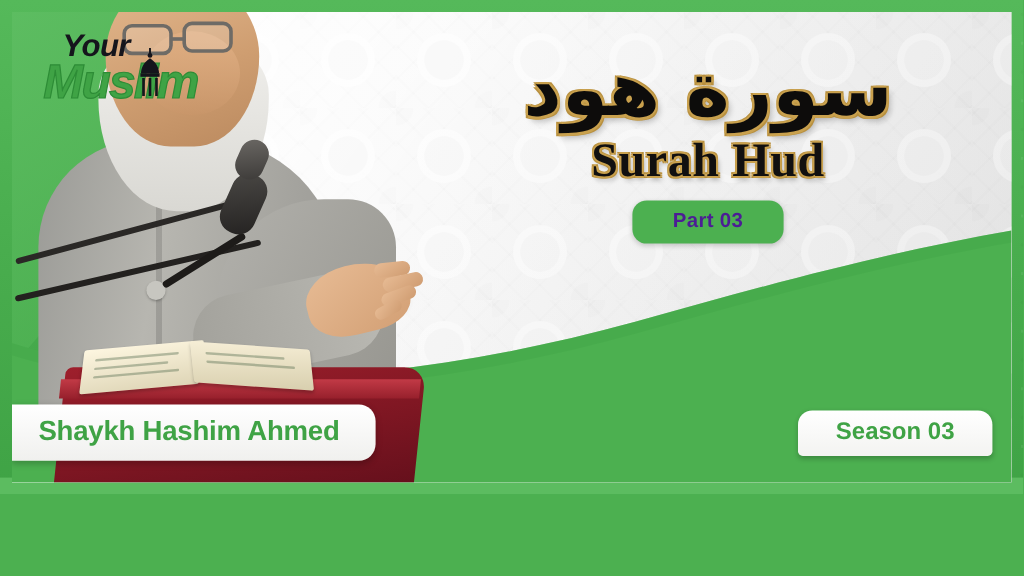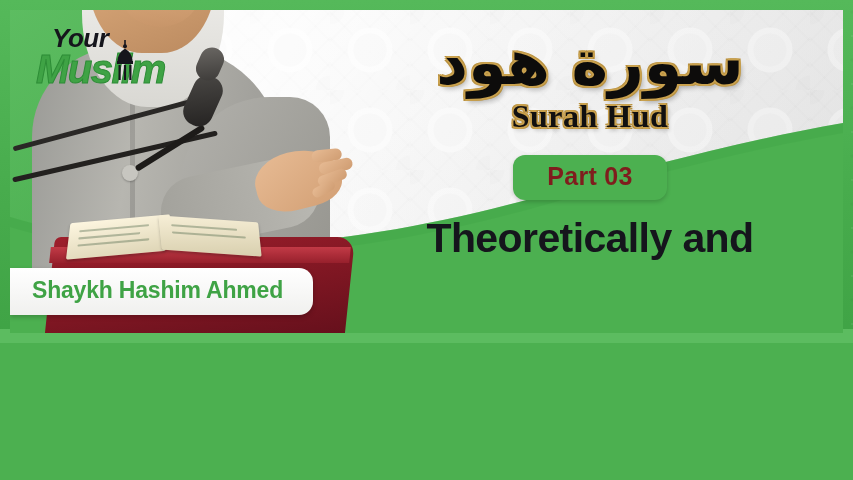--- a/index.html
+++ b/index.html
@@ -6,21 +6,21 @@
   html,body {
     width:853px; height:480px;
     overflow:hidden;
     font-family:"Liberation Sans", sans-serif;
     background:#4CB050;
   }
 
   
   #thumbnail {
     position:relative;
-    width:853px; height:343px;
+    width:853px; height:412px;
     background:#4CB050;
     overflow:hidden;
     padding-left:36px;
   }
   #frame-border {
     position:absolute; inset:0;
     background:
       linear-gradient(180deg,#55B95A 0%,#48AC4D 55%,#3FA345 100%);
     z-index:0;
   }
@@ -257,40 +257,41 @@
   #arabic-title{
     font-family:"DejaVu Sans", sans-serif;
     font-size:62px; font-weight:700; line-height:1.25;
     color:#0d0c0b;
     direction:rtl;
     letter-spacing:1px;
     text-shadow:
       2px 0 0 #c9a14e, -2px 0 0 #c9a14e, 0 2px 0 #c9a14e, 0 -2px 0 #c9a14e,
       2px 2px 0 #b8903f, -2px 2px 0 #b8903f, 2px -2px 0 #b8903f, -2px -2px 0 #b8903f,
       3px 4px 5px rgba(0,0,0,.25);
+    margin-top: 12px;
   }
   #latin-title{
     font-family:"Liberation Serif", serif;
-    font-size:32px; font-weight:700;
+    font-size:40px; font-weight:700;
     color:#111010;
     margin-top:-4px;
     letter-spacing:.5px;
     text-shadow:
       1.6px 0 0 #c9a14e, -1.6px 0 0 #c9a14e, 0 1.6px 0 #c9a14e, 0 -1.6px 0 #c9a14e,
       1.6px 1.6px 0 #b8903f, -1.6px 1.6px 0 #b8903f, 1.6px -1.6px 0 #b8903f, -1.6px -1.6px 0 #b8903f,
       2px 3px 4px rgba(0,0,0,.28);
   }
   #part-badge{
     display:inline-block;
-    margin-top:20px;
+    margin-top:10px;
     padding:7px 34px 9px;
     background:#4CB050;
-    color:#7f1d1d;
+    color:#4c1d95;
     border-radius:12px;
-    font-size:25px; font-weight:700;
+    font-size:17px; font-weight:700;
     letter-spacing:.3px;
     box-shadow:0 2px 4px rgba(0,0,0,.18);
   }
   #main-title{
     margin-top:16px;
     font-size:41px; font-weight:700; line-height:1.08;
     color:#15151c;
     letter-spacing:-.6px;
   }
   #main-title .ln{ display:block; }
@@ -449,25 +450,25 @@
           </svg>
         </span>
       </div>
     </div>
 
     <div id="content">
       <div id="arabic-title">سورة هود</div>
       <div id="latin-title">Surah Hud</div>
       <div id="part-badge">Part 03</div>
       <div id="main-title">
-        <span class="ln">Theoretically and</span>
       </div>
     </div>
 
     <div id="meta-pills">
+      <div class="pill" id="pill-season">Season 03</div>
     </div>
 
     <div id="speaker-banner">
       <span id="speaker-name">Shaykh Hashim Ahmed</span>
     </div>
 
   </div>
 
   <div id="bottom-strip"></div>
 </div>

